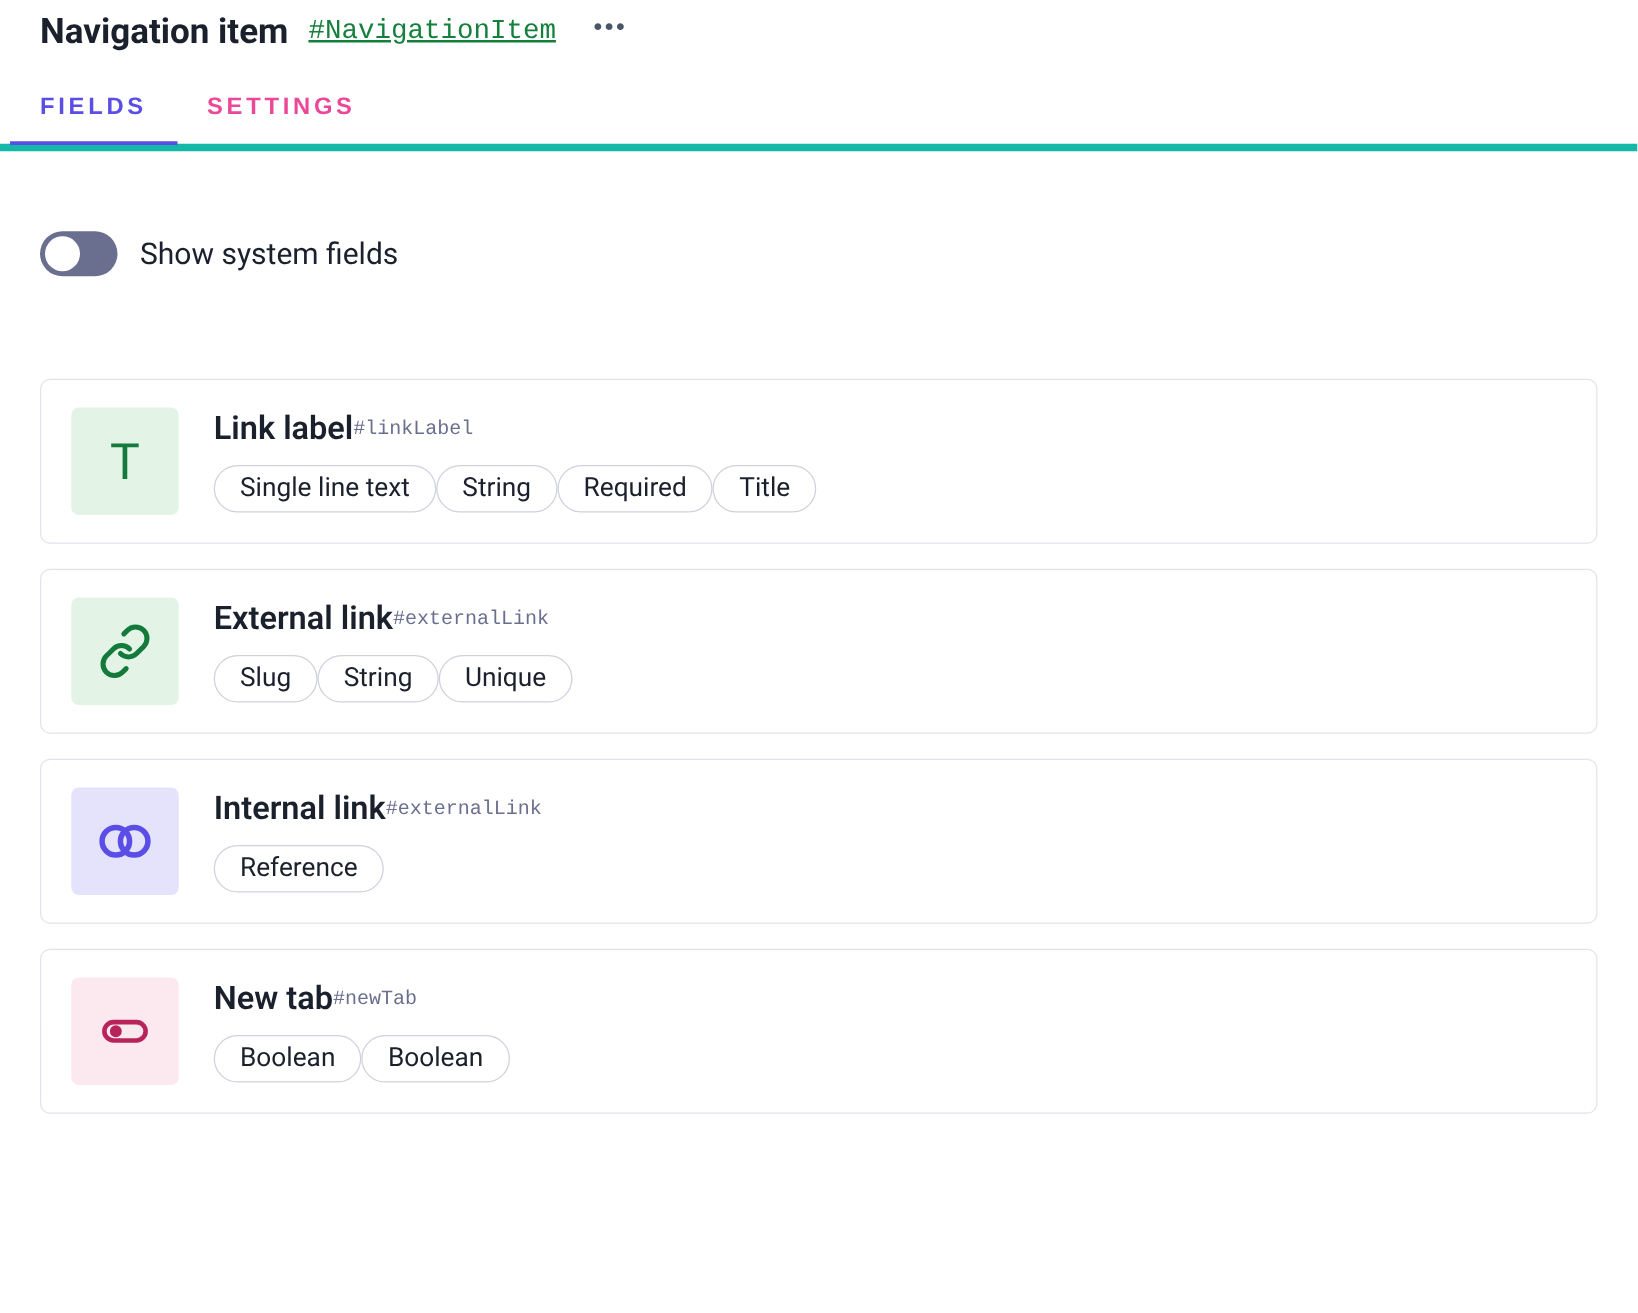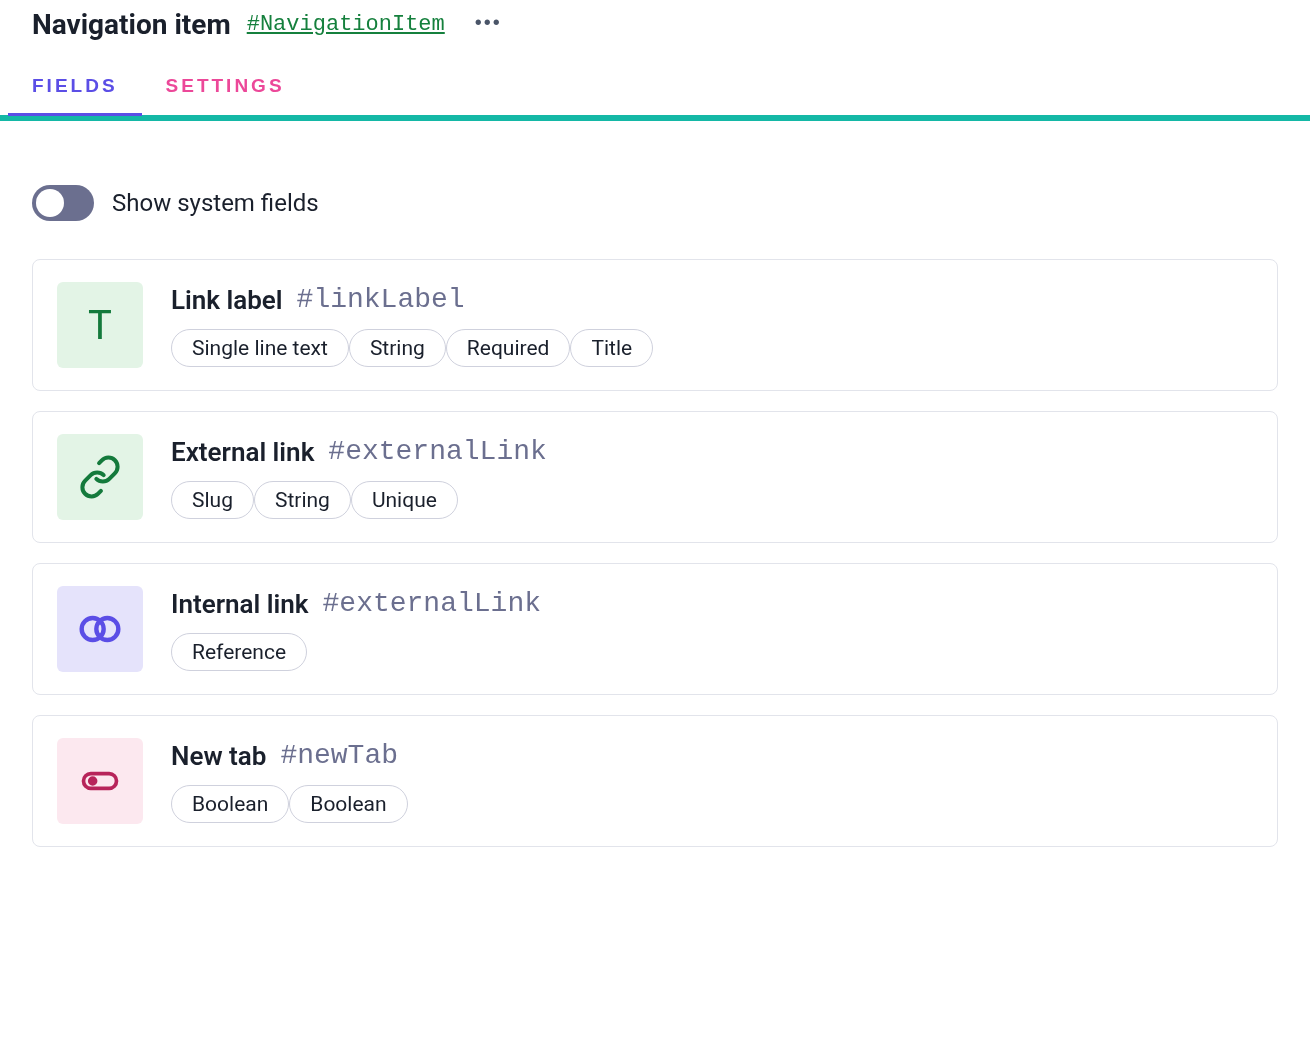--- a/index.html
+++ b/index.html
@@ -75,21 +75,21 @@
       background: #5b4ee6;
     }
     .content {
       padding: 32px;
     }
     .toggle-row {
       display: flex;
       align-items: center;
       gap: 18px;
       margin-top: 32px;
-      margin-bottom: 38px;
+      margin-bottom: 82px;
     }
     .toggle {
       width: 62px;
       height: 36px;
       background: #6b6f8f;
       border-radius: 20px;
       position: relative;
       cursor: pointer;
       border: none;
     }
@@ -145,31 +145,31 @@
       font-size: 40px;
       font-weight: 400;
     }
     .field-body {
       display: flex;
       flex-direction: column;
       gap: 14px;
     }
     .field-title-row {
       display: flex;
-      align-items: flex-end;
-      gap: 14px;
+      align-items: center;
+      gap: 0;
     }
     .field-title {
       font-size: 26px;
       font-weight: 600;
       color: #1a202c;
     }
     .field-id {
       font-family: "SFMono-Regular", Consolas, "Liberation Mono", Menlo, monospace;
-      font-size: 28px;
+      font-size: 16px;
       color: #6b6f8f;
     }
     .pill-row {
       display: flex;
       flex-wrap: wrap;
     }
     .pill {
       border: 1px solid #cfd1dd;
       border-radius: 22px;
       padding: 6px 20px;

